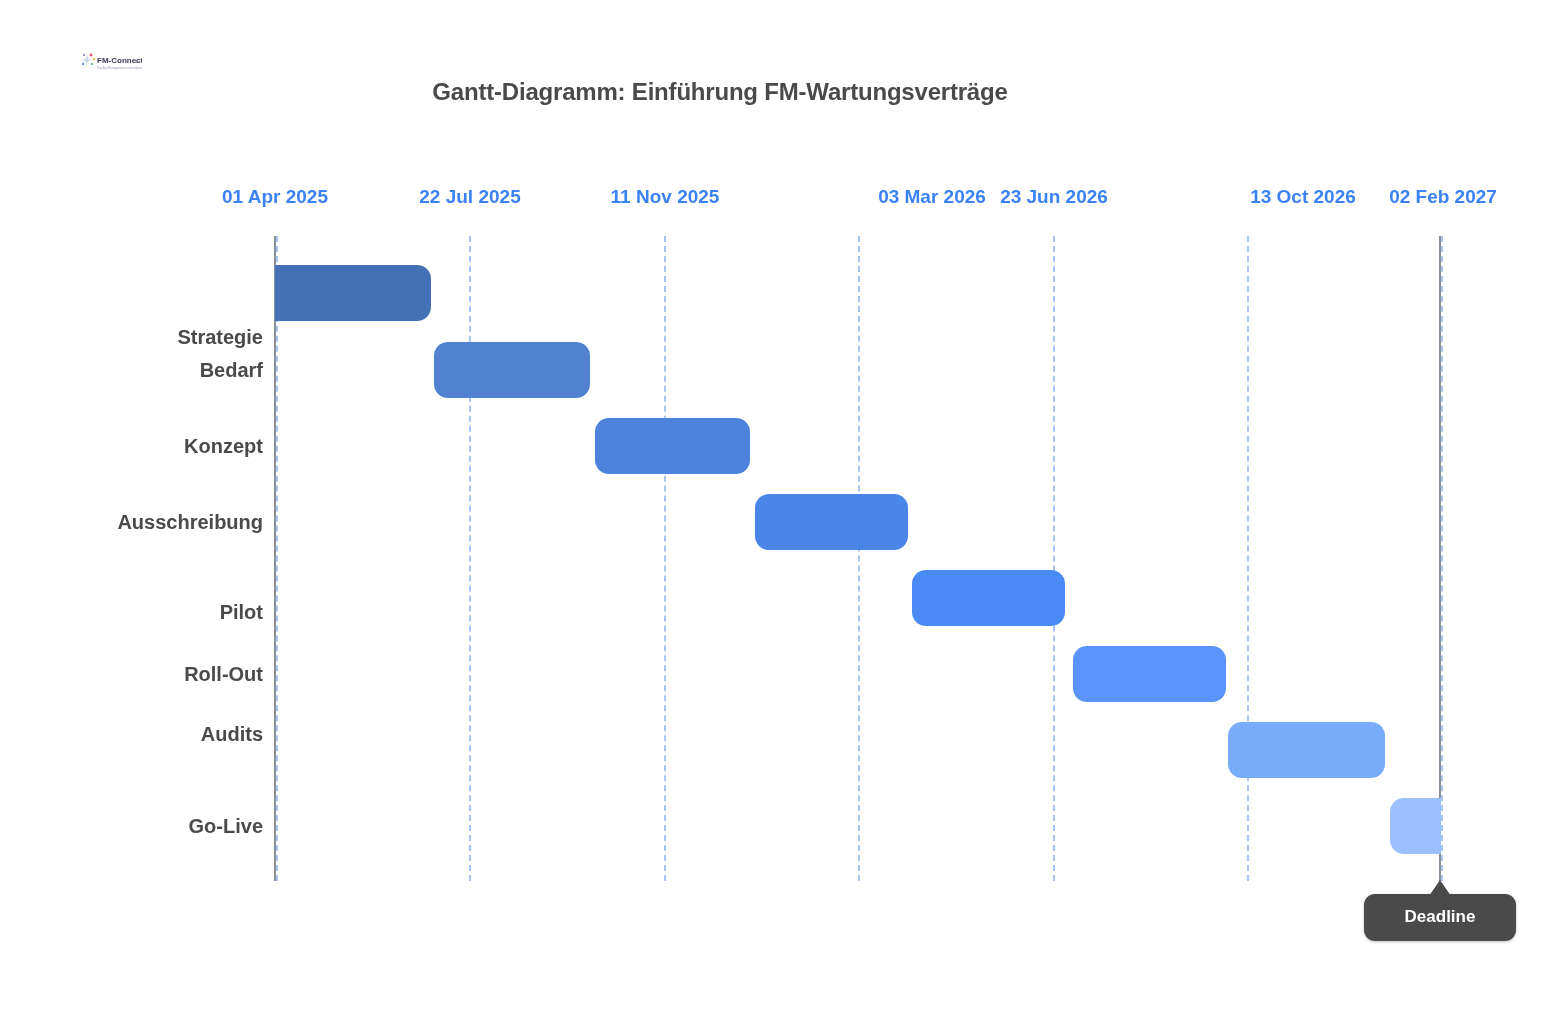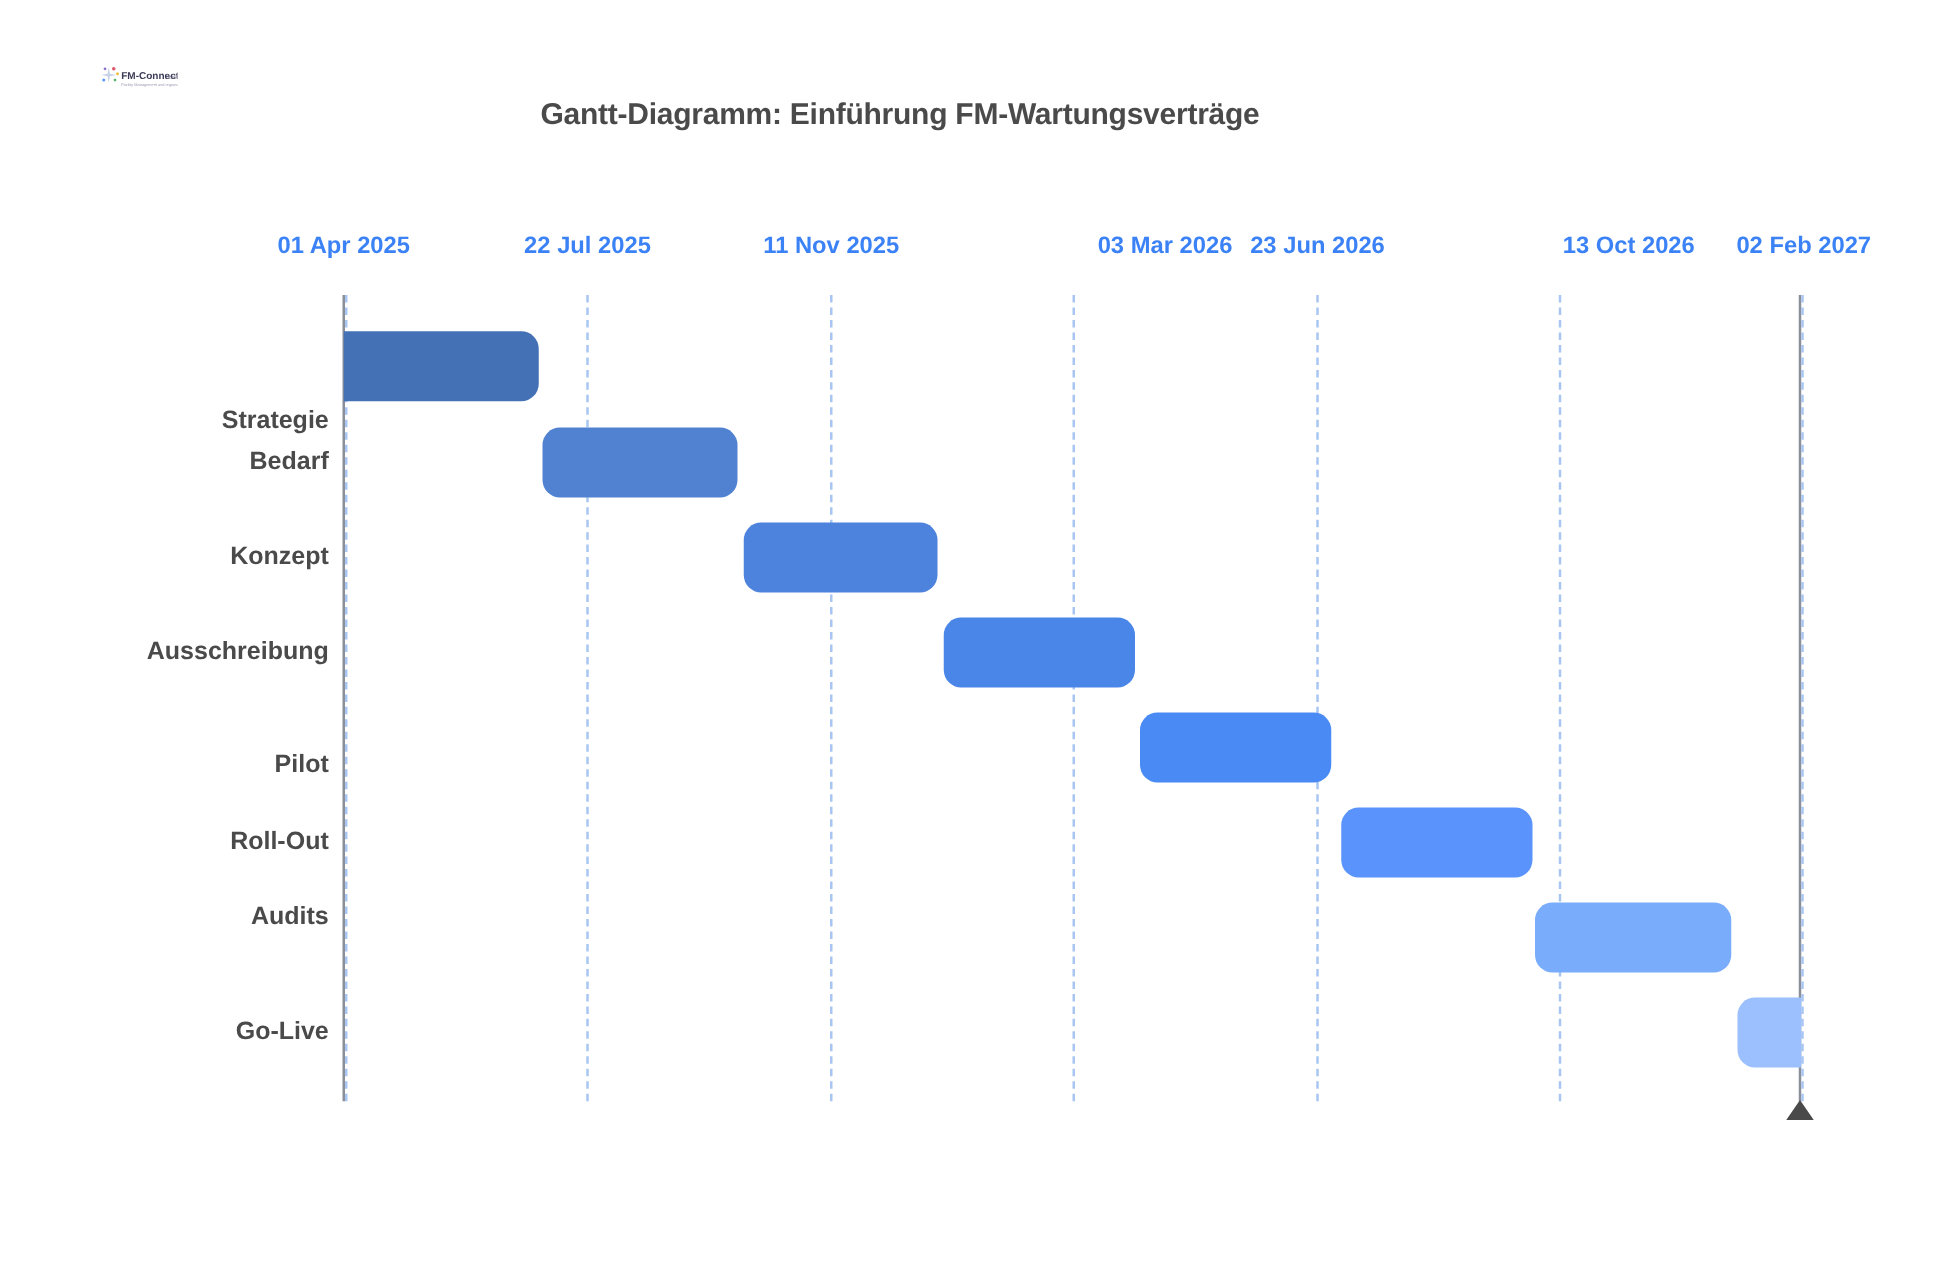--- a/index.html
+++ b/index.html
@@ -174,13 +174,14 @@
   <div class="bar clip-left" style="left: 275px; top: 265px; width: 156px; height: 56px; background: rgb(68, 113, 181);"></div>
   <div class="bar" style="left: 434px; top: 342px; width: 156px; height: 56px; background: rgb(81, 130, 210);"></div>
   <div class="bar" style="left: 595px; top: 418px; width: 155px; height: 56px; background: rgb(77, 130, 221);"></div>
   <div class="bar" style="left: 755px; top: 494px; width: 153px; height: 56px; background: rgb(74, 133, 232);"></div>
   <div class="bar" style="left: 912px; top: 570px; width: 153px; height: 56px; background: rgb(74, 138, 244);"></div>
   <div class="bar" style="left: 1073px; top: 646px; width: 153px; height: 56px; background: rgb(90, 147, 251);"></div>
   <div class="bar" style="left: 1228px; top: 722px; width: 157px; height: 56px; background: rgb(122, 172, 252);"></div>
   <div class="bar clip-right" style="left: 1390px; top: 798px; width: 51px; height: 56px; background: rgb(156, 192, 253);"></div>
 
   <div id="deadline-arrow"></div>
+  <div id="deadline-badge">Deadline</div>
 </div>
 
 </body></html>

